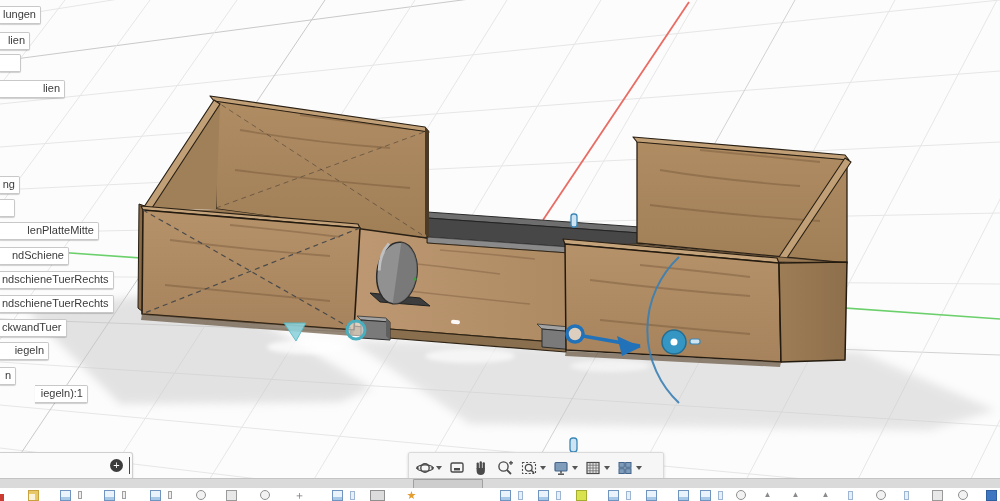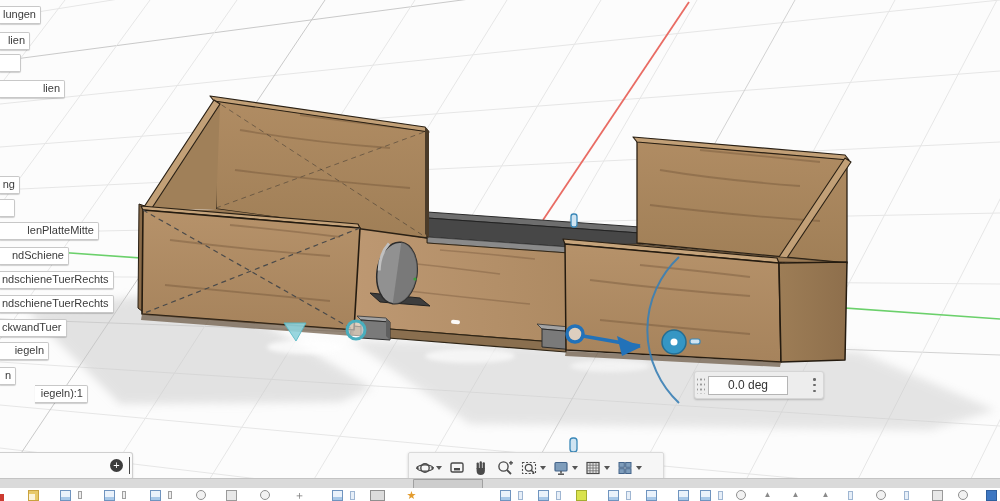--- a/index.html
+++ b/index.html
@@ -228,29 +228,20 @@
       <div class="chip" style="top: 222px; min-width: 92px;"><span>lenPlatteMitte</span></div>
       <div class="chip" style="top: 247px; min-width: 62px;"><span>ndSchiene</span></div>
       <div class="chip" style="top: 271px; min-width: 104px;"><span>ndschieneTuerRechts</span></div>
       <div class="chip" style="top: 295px; min-width: 102px;"><span>ndschieneTuerRechts</span></div>
       <div class="chip" style="top: 319px; min-width: 58px;"><span>ckwandTuer</span></div>
       <div class="chip" style="top: 342px; min-width: 42px;"><span>iegeln</span></div>
       <div class="chip" style="top: 367px; min-width: 9px;"><span>n</span></div>
       <div class="chip" style="top: 385px; min-width: 46px; margin-left: 35px;"><span>iegeln):1</span></div>
     </div>
 
-<div class="deg-panel">
-  <div class="drag-dots"></div>
-  <input class="deg-input" readonly="" value="0.0 deg" style="">
-  <div class="kebab">
-        <i></i>
-        <i></i>
-        <i></i>
-      </div>
-</div>
 
 <div class="comment-bar">
   <div class="plus-circle">+</div>
   <div class="caret-line"></div>
 </div>
 
 <div class="nav-toolbar">
   <div class="nav-btn">
     <svg width="18" height="18" viewBox="0 0 18 18">
       <circle cx="9" cy="9" r="4.2" fill="none" stroke="#4a4a4a" stroke-width="1.4"></circle>

